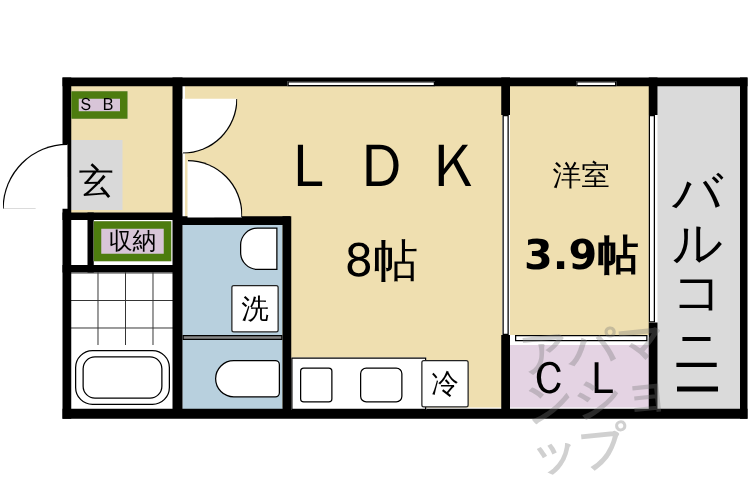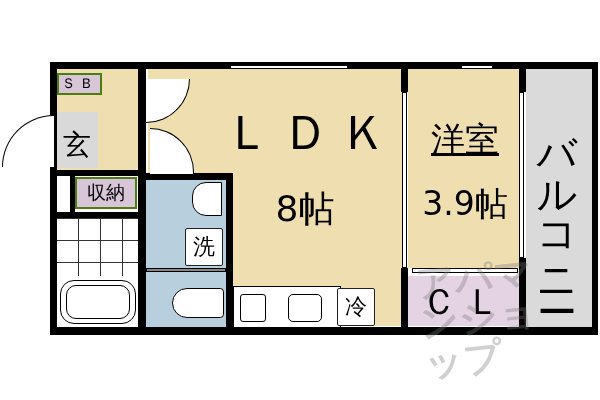--- a/index.html
+++ b/index.html
@@ -11,21 +11,21 @@
   .wall { background: #000; }
   .floor-ldk { background: #efdfb0; }
   .floor-wet { background: #b8d0de; }
   .floor-entry { background: #d9d9d9; }
   .floor-cl { background: #e4d3e3; }
   .floor-balcony { background: #dadada; }
   .label-box {
     position: absolute; box-sizing: border-box; display: flex; align-items: center; justify-content: center;
     color: #000; white-space: nowrap;
   }
-  .purple-tag { background: #d8c5d8; border: 2px solid #4d7c0f; }
+  .purple-tag { background: #d8c5d8; border: 6px solid #4d7c0f; }
   .white-tag { background: #fff; border: 1.5px solid #222; border-radius: 2px; }
   .door-arc { position: absolute; box-sizing: border-box; border: 1.2px solid #000; background: #fff; }
   .window { position: absolute; box-sizing: border-box; background: #fff; border: 1px solid #000; }
   .tile-grid {
     background-color: #fff;
     background-image:
       linear-gradient(#333 1px, transparent 1px),
       linear-gradient(90deg, #333 1px, transparent 1px);
     background-size: 22px 22px;
   }
@@ -80,20 +80,20 @@
 
 <div class="label-box purple-tag" style="left:57px;top:73px;width:45px;height:22px;font-size:14px;letter-spacing:4px;">ＳＢ</div>
 <div class="label-box" style="left:58px;top:126px;width:38px;height:38px;font-size:28px;">玄</div>
 <div class="label-box purple-tag" style="left:75px;top:177px;width:62px;height:32px;font-size:19px;">収納</div>
 <div class="label-box white-tag" style="left:185px;top:228px;width:38px;height:38px;font-size:22px;">洗</div>
 <div class="label-box white-tag" style="left:337px;top:288px;width:38px;height:38px;font-size:22px;">冷</div>
 
 <div class="label-box" style="left:228px;top:105px;width:166px;height:55px;font-size:48px;letter-spacing:10px;">ＬＤＫ</div>
 <div class="label-box" style="left:250px;top:183px;width:110px;height:52px;font-size:36px;">8帖</div>
 
-<div class="label-box" style="left:418px;top:118px;width:94px;height:44px;font-size:34px;text-decoration:underline;">洋室</div>
-<div class="label-box" style="left:408px;top:182px;width:114px;height:44px;font-size:33px;">3.9帖</div>
+<div class="label-box" style="left:418px;top:118px;width:94px;height:44px;font-size:23px;">洋室</div>
+<div class="label-box" style="left:408px;top:182px;width:114px;height:44px;font-size:33px;font-weight:bold;">3.9帖</div>
 
 <div class="label-box" style="left:412px;top:280px;width:106px;height:44px;font-size:36px;letter-spacing:8px;">ＣＬ</div>
 
 <div class="label-box" style="left:530px;top:100px;width:56px;height:200px;font-size:40px;writing-mode:vertical-rl;">バルコニー</div>
 
 <div class="watermark" style="left:420px;top:256px;font-size:38px;width:150px;line-height:40px;white-space:normal;transform:rotate(-6deg);">アパマンショップ</div>
 
 </body></html>

